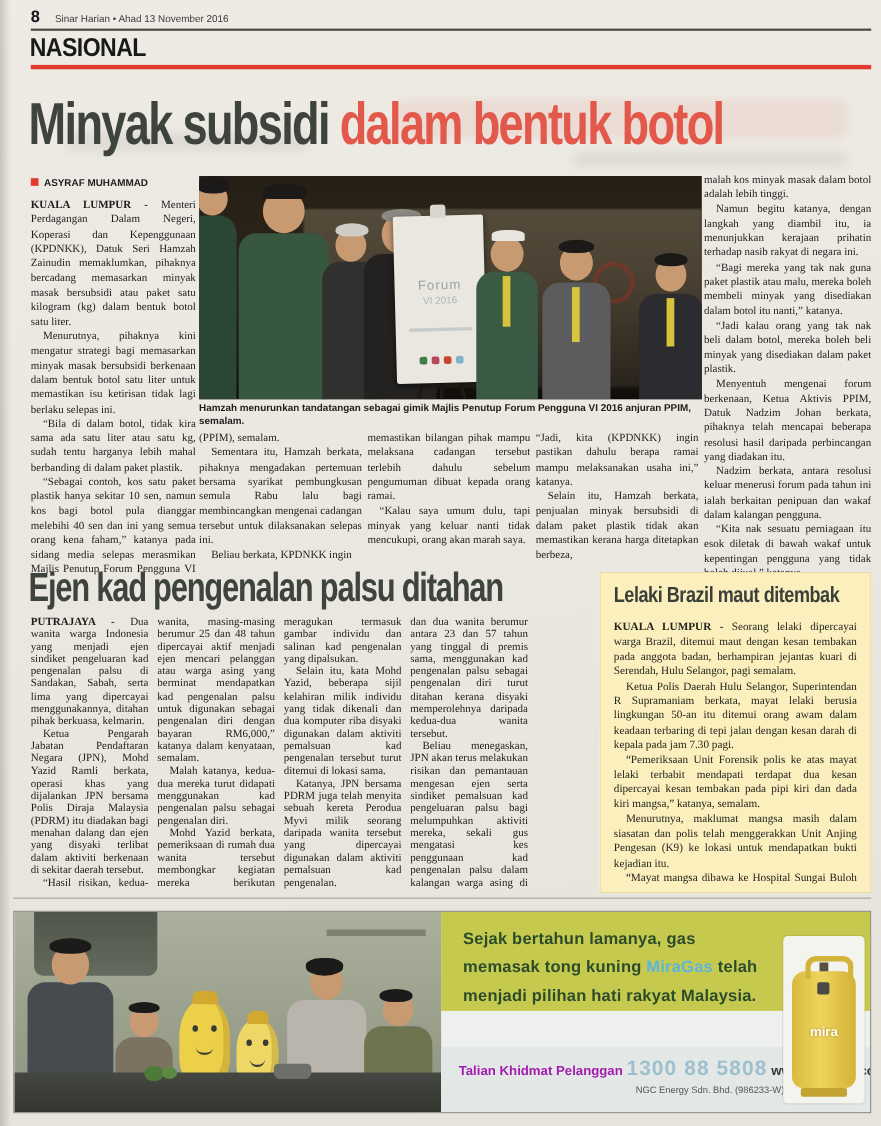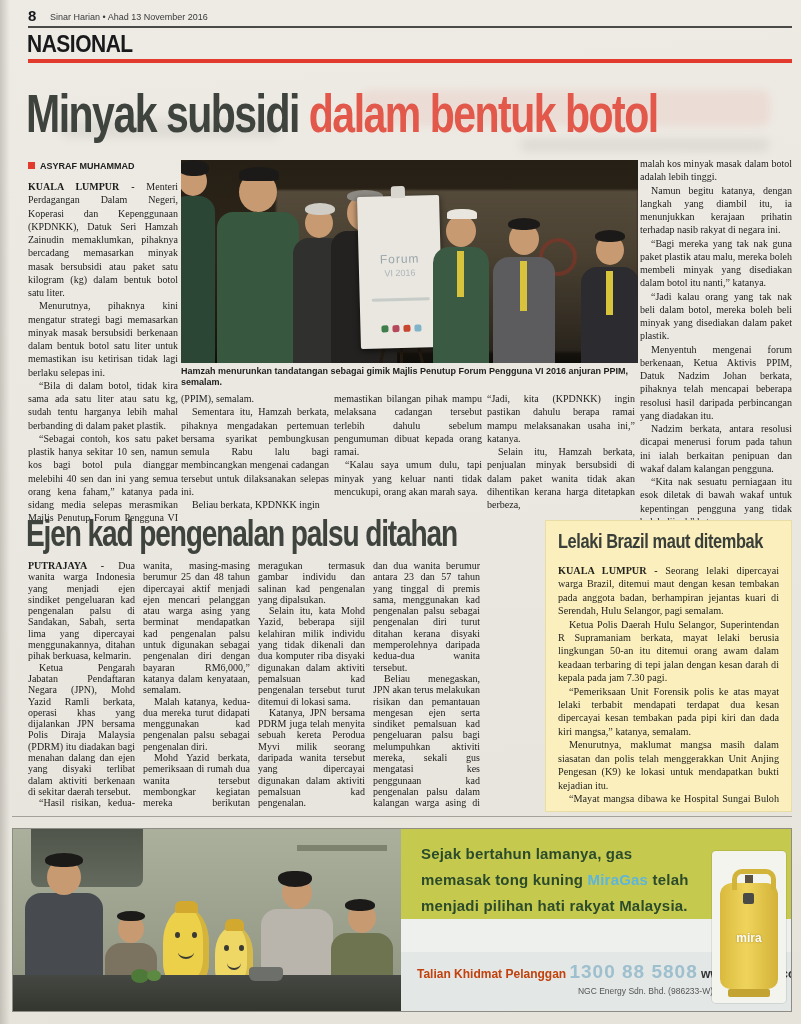--- a/index.html
+++ b/index.html
@@ -107,21 +107,21 @@
       border-top:none;border-left:none;border-right:none;border-radius:0 0 50% 50%;}
   .adright{position:absolute;left:388px;top:0;right:0;height:90px;background:#c5ca4f;}
   .adtag{position:absolute;left:20px;top:12px;right:88px;font-size:15px;line-height:26px;font-weight:bold;
       color:#2c4b2b;letter-spacing:.2px;}
   .adtag .brand{color:#5fb5da;}
   .adblue{position:absolute;left:388px;top:90px;right:0;height:33px;background:#6fa6bd;}
   .adblue .slog{position:absolute;left:20px;top:5px;font-size:17px;font-weight:bold;color:#f4f6f2;letter-spacing:.3px;}
   .adblue .slog .ys{color:#e5ec6e;}
   .adstrip{position:absolute;left:388px;top:123px;right:0;bottom:0;background:#e3e7e6;}
   .adstrip .row{position:absolute;left:16px;top:9px;white-space:nowrap;}
-  .adstrip .lbl{font-size:12px;font-weight:bold;color:#c2410c;}
+  .adstrip .lbl{font-size:12px;font-weight:bold;color:#a21caf;}
   .adstrip .num{font-size:19px;font-weight:bold;color:#9dbfce;letter-spacing:1px;}
   .adstrip .web{font-size:12px;font-weight:bold;color:#333;}
   .adstrip .co{position:absolute;right:78px;top:34px;font-size:8.5px;color:#555;}
   .cylpanel{position:absolute;right:5px;top:22px;width:74px;height:152px;background:#f4f4ef;
       border-radius:4px;box-shadow:0 0 0 1px rgba(0,0,0,.08);}
   .cyl{position:absolute;left:8px;top:32px;width:58px;height:106px;
       background:linear-gradient(90deg,#d9ba3e,#efd45c 45%,#d3b238);border-radius:12px 12px 10px 10px;}
   .cyl .handle{position:absolute;left:12px;top:-14px;width:34px;height:16px;border:5px solid #d3b43a;
       border-bottom:none;border-radius:10px 10px 0 0;}
   .cyl .valve{position:absolute;left:25px;top:-8px;width:8px;height:8px;background:#5a5140;}
@@ -226,29 +226,29 @@
     <p class="np">memastikan bilangan pihak mampu melaksana cadangan tersebut terlebih dahulu sebelum pengumuman dibuat kepada orang ramai.</p>
     <p>“Kalau saya umum dulu, tapi minyak yang keluar nanti tidak mencukupi, orang akan marah saya.</p>
   </div>
   <div class="col a1c" style="left:181px;top:392px;width:148px;height:133px;">
     <p class="np">(PPIM), semalam.</p>
     <p>Sementara itu, Hamzah berkata, pihaknya mengadakan pertemuan bersama syarikat pembungkusan semula Rabu lalu bagi membincangkan mengenai cadangan tersebut untuk dilaksanakan selepas ini.</p>
     <p>Beliau berkata, KPDNKK ingin</p>
   </div>
   <div class="col a1c" style="left:487px;top:392px;width:148px;height:133px;">
     <p class="np">“Jadi, kita (KPDNKK) ingin pastikan dahulu berapa ramai mampu melaksanakan usaha ini,” katanya.</p>
-    <p>Selain itu, Hamzah berkata, penjualan minyak bersubsidi di dalam paket wanita tidak akan dihentikan kerana harga ditetapkan berbeza,</p>
+    <p>Selain itu, Hamzah berkata, penjualan minyak bersubsidi di dalam paket plastik tidak akan memastikan kerana harga ditetapkan berbeza,</p>
   </div>
   <div class="col a1c" style="left:640px;top:157px;width:152px;height:372px;font-family:Liberation Serif, serif;">
     <p class="np">malah kos minyak masak dalam botol adalah lebih tinggi.</p>
     <p>Namun begitu katanya, dengan langkah yang diambil itu, ia menunjukkan kerajaan prihatin terhadap nasib rakyat di negara ini.</p>
     <p>“Bagi mereka yang tak nak guna paket plastik atau malu, mereka boleh membeli minyak yang disediakan dalam botol itu nanti,” katanya.</p>
     <p>“Jadi kalau orang yang tak nak beli dalam botol, mereka boleh beli minyak yang disediakan dalam paket plastik.</p>
     <p>Menyentuh mengenai forum berkenaan, Ketua Aktivis PPIM, Datuk Nadzim Johan berkata, pihaknya telah mencapai beberapa resolusi hasil daripada perbincangan yang diadakan itu.</p>
-    <p>Nadzim berkata, antara resolusi dicapai menerusi forum pada tahun ini ialah berkaitan penipuan dan wakaf dalam kalangan pengguna.</p>
+    <p>Nadzim berkata, antara resolusi keluar menerusi forum pada tahun ini ialah berkaitan penipuan dan wakaf dalam kalangan pengguna.</p>
     <p>“Kita nak sesuatu perniagaan itu esok diletak di bawah wakaf untuk kepentingan pengguna yang tidak boleh dijual,” katanya.</p>
   </div>
 
   <div class="h2wrap">
     <span class="h2">Ejen kad pengenalan palsu ditahan</span>
   </div>
   <div class="col a2c" style="left:28px;top:560px;width:107px;height:250px;">
     <p class="np"><b>PUTRAJAYA - </b><span>Dua wanita warga Indonesia yang menjadi ejen sindiket pengeluaran kad pengenalan palsu di Sandakan, Sabah, serta lima yang dipercayai menggunakannya, ditahan pihak berkuasa, kelmarin.</span></p>
     <p>Ketua Pengarah Jabatan Pendaftaran Negara (JPN), Mohd Yazid Ramli berkata, operasi khas yang dijalankan JPN bersama Polis Diraja Malaysia (PDRM) itu diadakan bagi menahan dalang dan ejen yang disyaki terlibat dalam aktiviti berkenaan di sekitar daerah tersebut.</p>
     <p>“Hasil risikan, kedua-dua</p>

